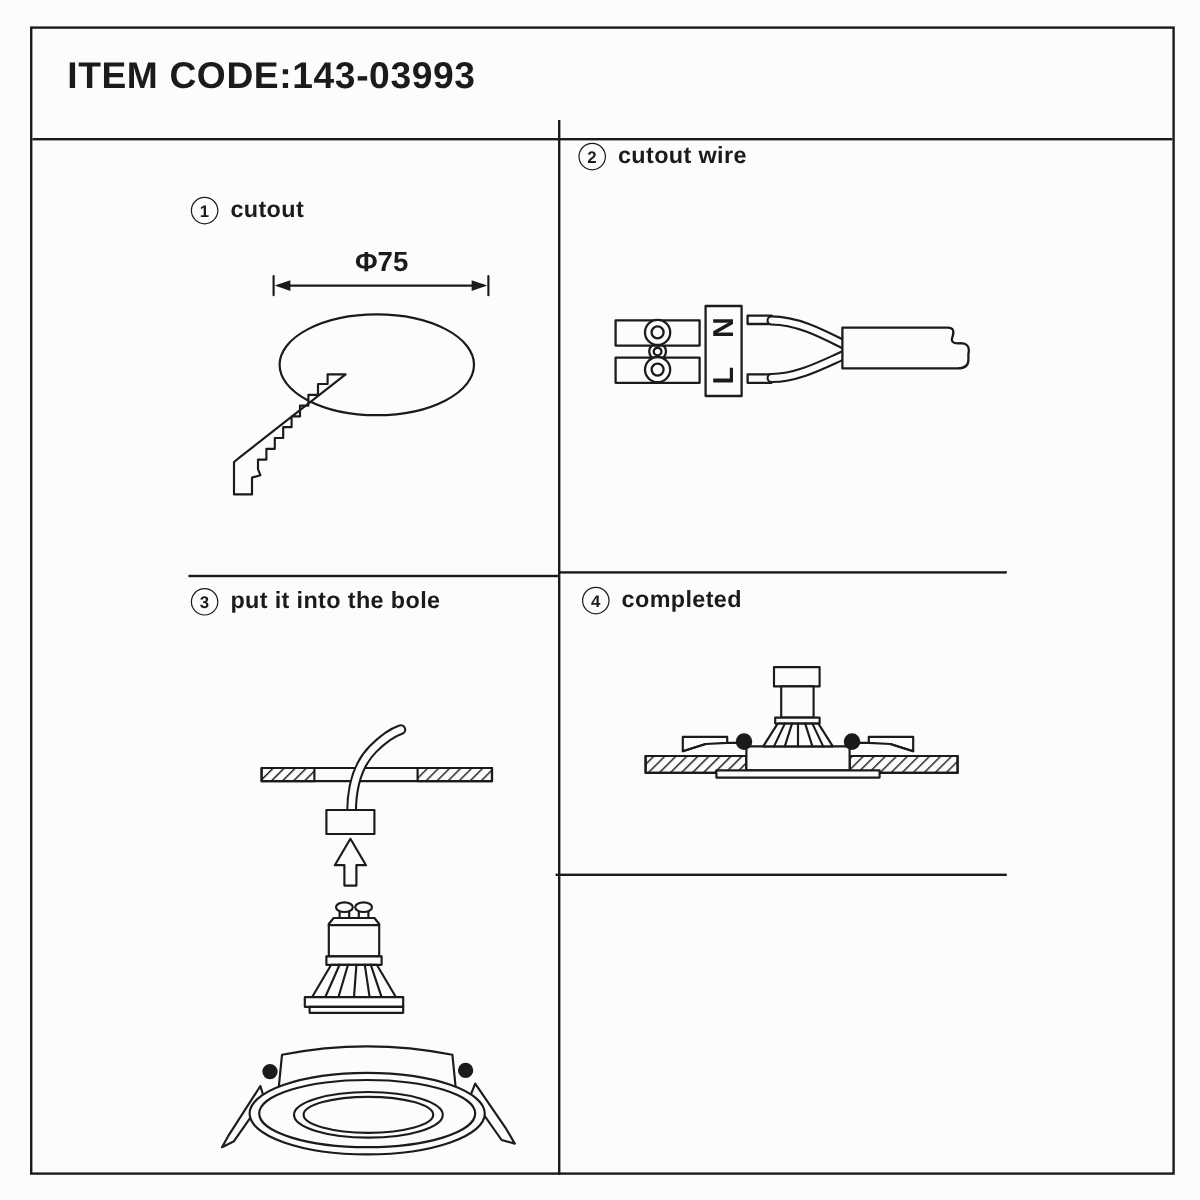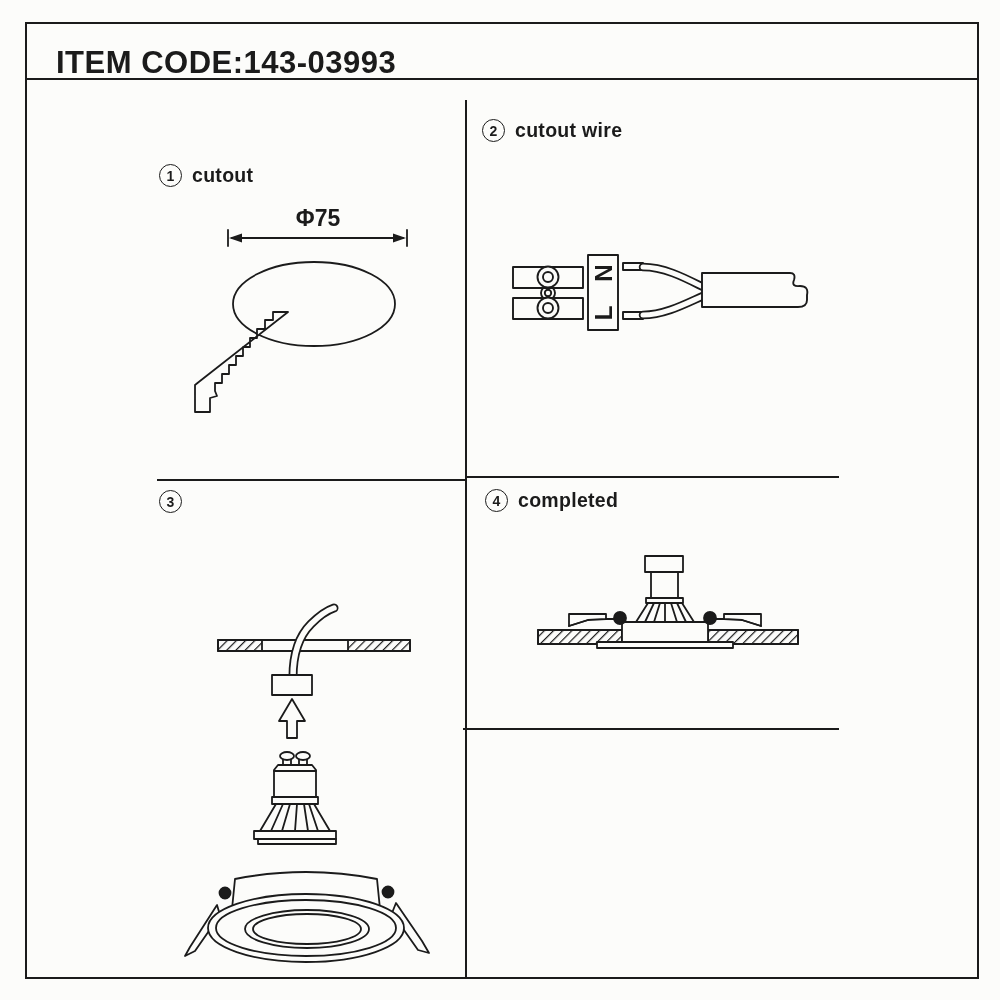--- a/index.html
+++ b/index.html
@@ -7,21 +7,21 @@
     width:1000px;height:1000px;position:relative;overflow:hidden;
     background:#fcfcfa;color:#1b1b1b;
     font-family:"Liberation Sans", sans-serif;
   }
   .sheet{position:absolute;inset:0;background:#fcfcfa;}
   .frame{
     position:absolute;left:25px;top:22px;width:954px;height:957px;
     border:2px solid #1b1b1b;box-sizing:border-box;background:#fcfcfa;
   }
   .header{
-    position:absolute;left:0;top:0;width:100%;height:56px;
+    position:absolute;left:0;top:0;width:100%;height:93px;
     border-bottom:2px solid #1b1b1b;box-sizing:border-box;
   }
   .header-text{
     position:absolute;left:29px;top:21px;
     font-size:31px;font-weight:700;letter-spacing:.5px;white-space:nowrap;
   }
   .vdiv{position:absolute;left:438px;top:76px;width:2px;height:879px;background:#1b1b1b;}
   .hdiv{position:absolute;height:2px;background:#1b1b1b;}
   .hdiv-left{left:130px;top:455px;width:308px;}
   .hdiv-rt{left:438px;top:452px;width:374px;}
@@ -56,20 +56,21 @@
   <div class="step" style="left:159px;top:164px;">
     <span class="badge">1</span>
     <span>cutout</span>
   </div>
   <div class="step" style="left:482px;top:119px;">
     <span class="badge">2</span>
     <span>cutout wire</span>
   </div>
   <div class="step" style="left:159px;top:490px;">
     <span class="badge">3</span>
+    <span>put it into the bole</span>
   </div>
   <div class="step" style="left:485px;top:489px;">
     <span class="badge">4</span>
     <span>completed</span>
   </div>
 
   <svg class="diagram" style="left:170px;top:195px;" width="270" height="235" viewBox="0 0 270 235">
     <g stroke="#1b1b1b" fill="none" stroke-width="1.8" stroke-linejoin="round" stroke-linecap="round">
       <text x="148" y="31" text-anchor="middle" stroke="none" fill="#1b1b1b" style="font:700 23px 'Liberation Sans',sans-serif;">Φ75</text>
       <g>

